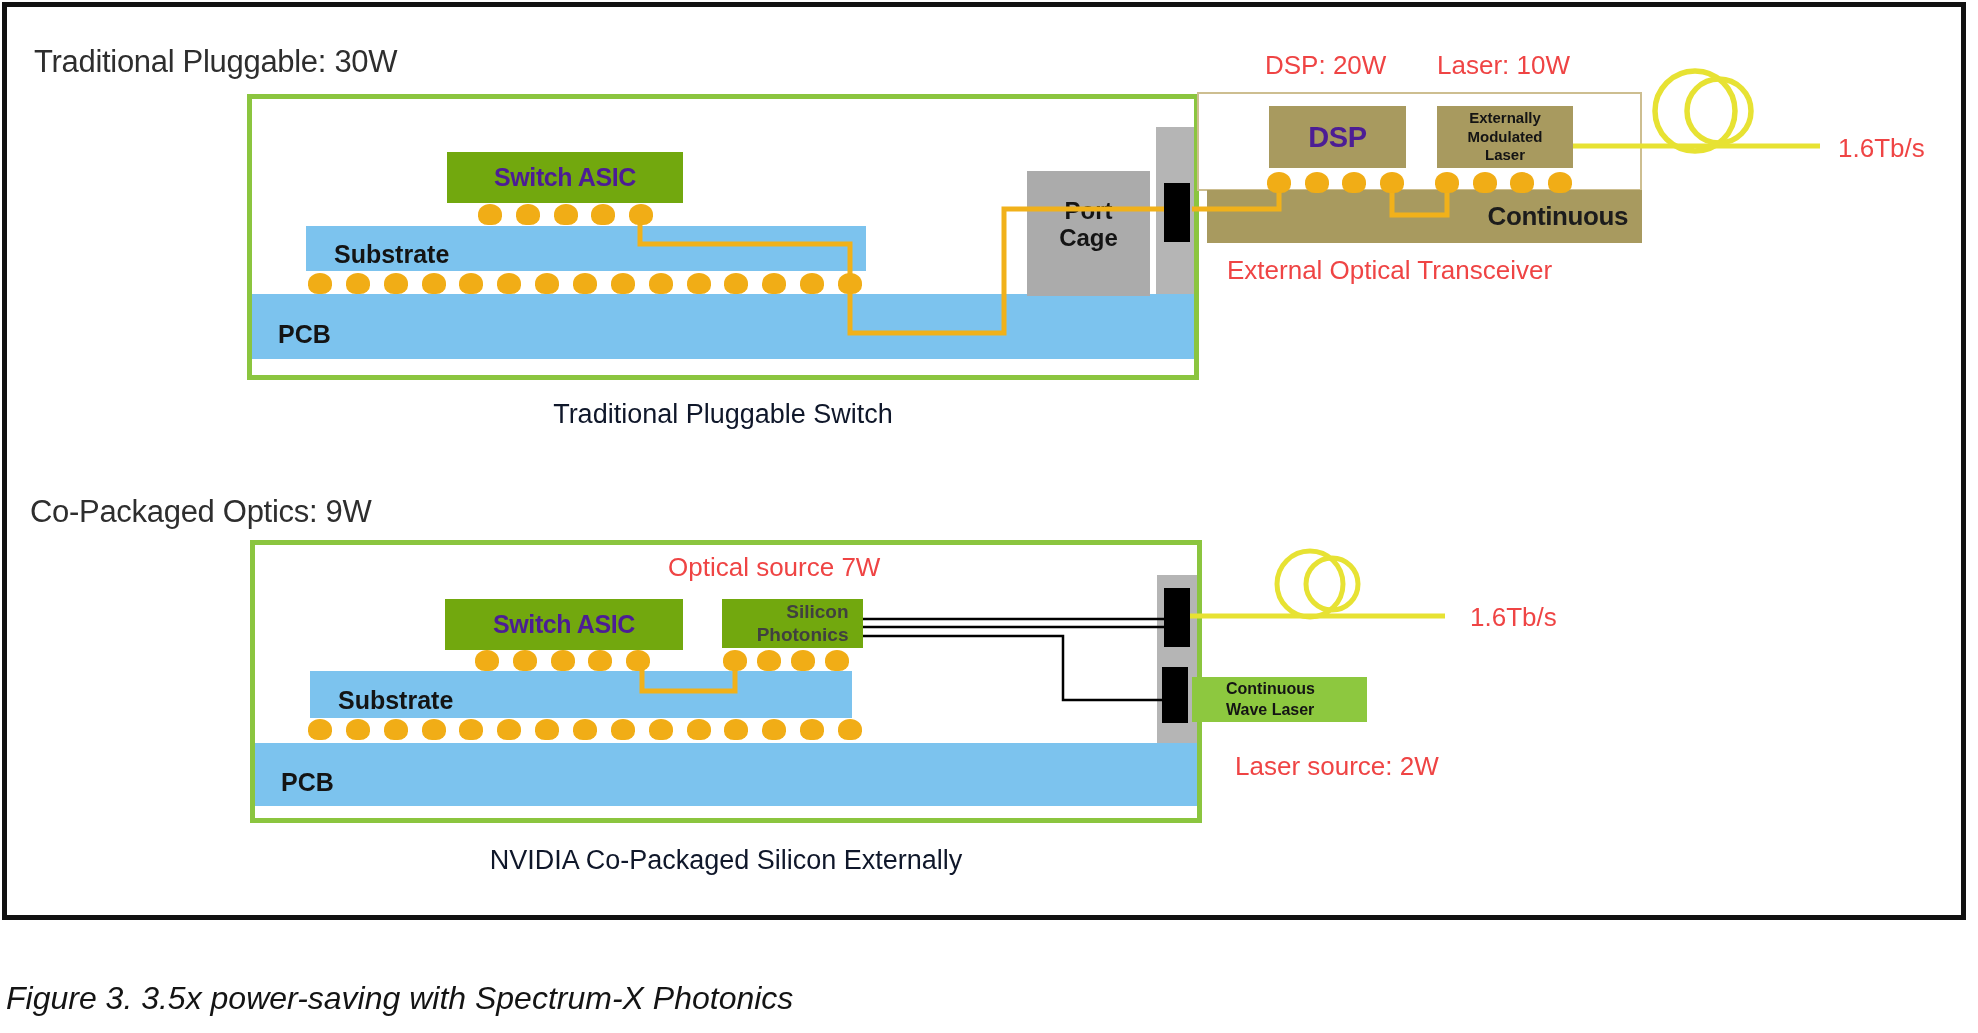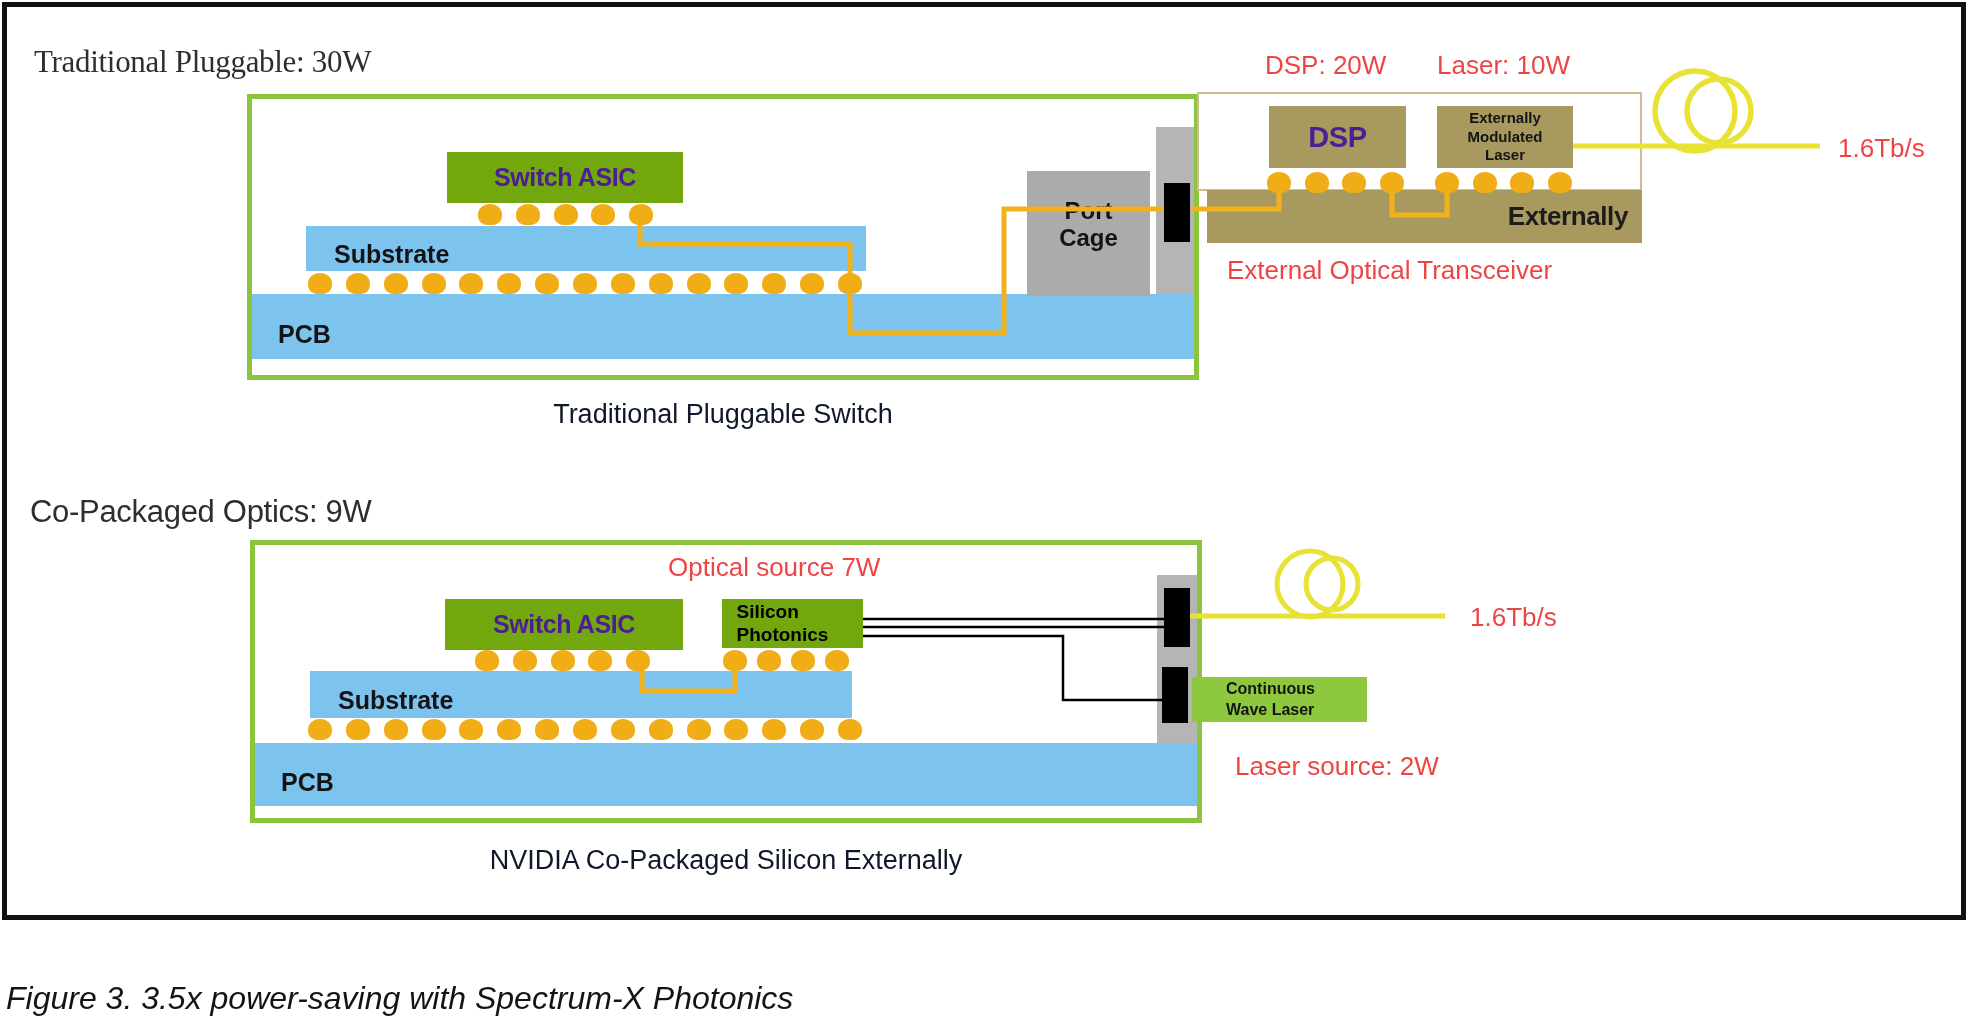--- a/index.html
+++ b/index.html
@@ -24,37 +24,37 @@
   .lbl-inlay{position:absolute;top:0;bottom:0;display:flex;align-items:center;z-index:6;}
   .lbl-sub{left:28px;margin-top:12px;}
   .lbl-pcb{left:26px;margin-top:16px;}
   .lbl-sub span,.lbl-pcb span{font-weight:bold;font-size:25px;color:#141414;}
   .portcage-label{width:100%;height:100%;display:flex;align-items:center;justify-content:center;
                   padding-bottom:18px;box-sizing:border-box;}
   .portcage-label span{display:block;width:70px;text-align:center;font-weight:bold;
                        font-size:24px;line-height:1.1;color:#141414;}
   .dsp-label{font-size:29px;}
   .eml-label{width:100px;text-align:center;font-weight:bold;font-size:15px;line-height:1.25;color:#141414;}
-  .siph-label{width:112px;text-align:left;font-weight:bold;font-size:19px;line-height:1.18;color:#000000;}
+  .siph-label{width:112px;text-align:right;font-weight:bold;font-size:19px;line-height:1.18;color:#404040;}
   .cw-label{width:125px;padding-left:34px;font-weight:bold;font-size:16px;line-height:1.3;color:#141414;}
   .transceiver-bar{display:flex;align-items:center;justify-content:flex-end;padding-right:14px;box-sizing:border-box;}
   .transceiver-bar span{font-weight:bold;font-size:26px;color:#1c1c1c;letter-spacing:-0.4px;}
   .ball{position:absolute;width:24px;height:21px;border-radius:50% 50% 42% 42%;background:#f1ad16;}
   .ball-layer{left:0;top:0;width:100%;height:100%;z-index:5;pointer-events:none;}
   svg.wires{left:0;top:0;width:1978px;height:1033px;z-index:3;pointer-events:none;}
   .fig-caption{left:6px;top:980px;font-size:32px;font-style:italic;color:#141414;z-index:6;white-space:nowrap;}
 </style>
 </head>
 <body>
 
 <div class="canvas">
 
   <div class="abs frame"></div>
 
-  <div class="abs sec-title" style="left:34px;top:44px;font-family:Liberation Serif, serif;">Traditional Pluggable: 30W</div>
+  <div class="abs sec-title" style="left:34px;top:44px;">Traditional Pluggable: 30W</div>
 
   <div class="abs greenbox" style="left:247px;top:94px;width:952px;height:286px;"></div>
 
   <div class="abs bluebox" style="left:252px;top:294px;width:942px;height:65px;">
     <div class="lbl-inlay lbl-pcb">
       <span>PCB</span>
       </div>
   </div>
 
   <div class="abs bluebox" style="left:306px;top:226px;width:560px;height:45px;">
@@ -80,21 +80,21 @@
   <div class="abs ann" style="left:1265px;top:50px;">DSP: 20W</div>
   <div class="abs ann" style="left:1437px;top:50px;">Laser: 10W</div>
 
   <div class="abs khakibox" style="left:1269px;top:106px;width:137px;height:62px;display:flex;align-items:center;justify-content:center;z-index:4;">
     <span class="boxlabel dsp-label">DSP</span>
   </div>
   <div class="abs khakibox" style="left:1437px;top:106px;width:136px;height:62px;display:flex;align-items:center;justify-content:center;z-index:4;">
     <span class="eml-label">Externally Modulated Laser</span>
   </div>
   <div class="abs khakibox transceiver-bar" style="left:1207px;top:190px;width:435px;height:53px;">
-    <span>Externally</span>
+    <span>Continuous</span>
   </div>
   <div class="abs ann" style="left:1227px;top:255px;">External Optical Transceiver</div>
 
   <div class="abs ann" style="left:1838px;top:133px;">1.6Tb/s</div>
 
   <div class="abs caption-row" style="left:247px;top:399px;width:952px;">Traditional Pluggable Switch</div>
 
   <div class="abs sec-title" style="left:30px;top:494px;">Co-Packaged Optics: 9W</div>
 
   <div class="abs greenbox" style="left:250px;top:540px;width:952px;height:283px;"></div>

